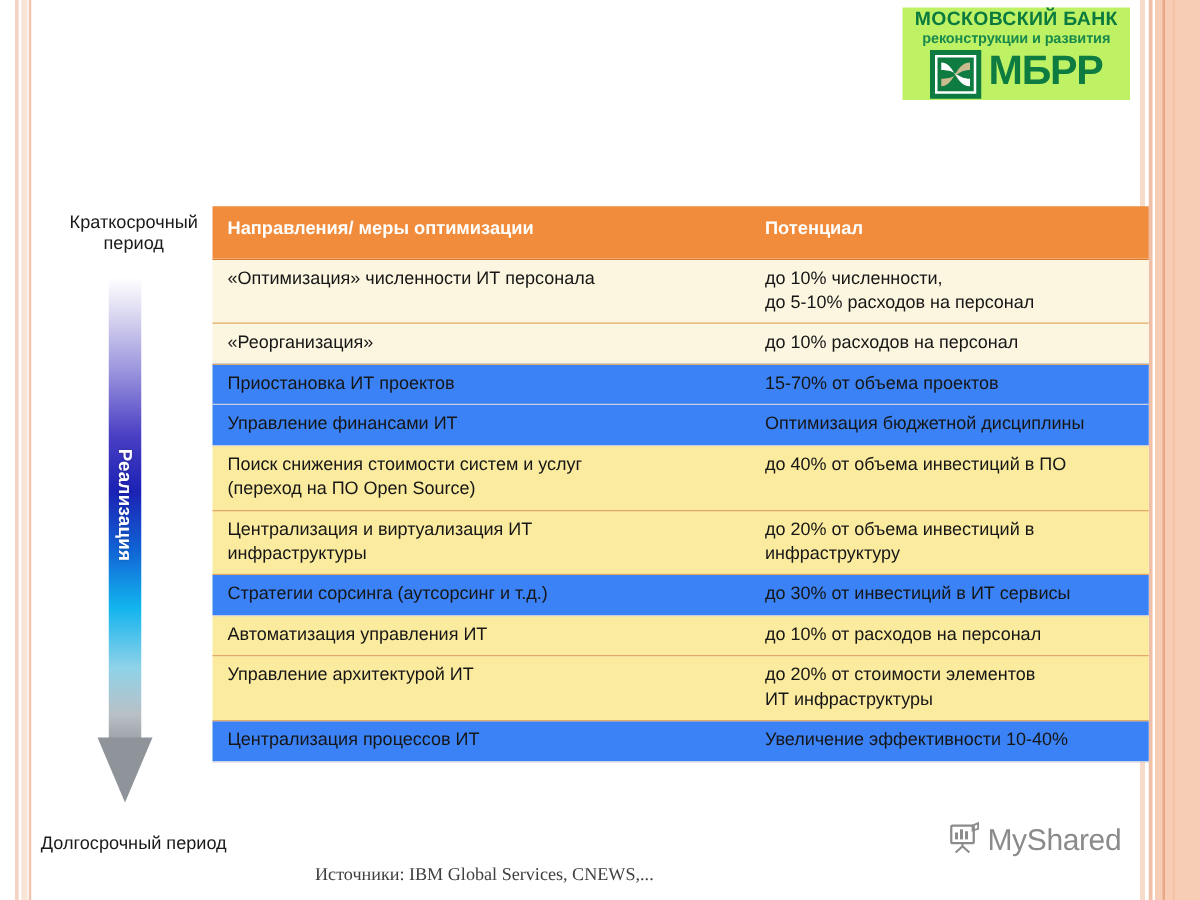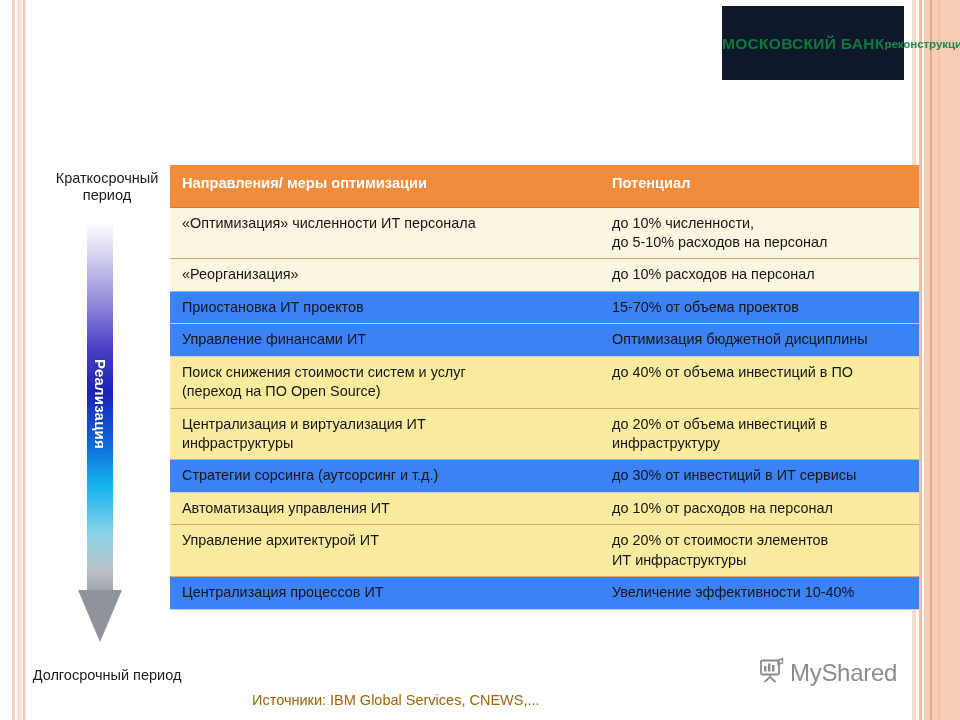--- a/index.html
+++ b/index.html
@@ -36,23 +36,23 @@
   .stripe-right-d { left: 930px; width: 2px;  background: #e8a887; }
   .stripe-right-e { left: 938px; width: 2px;  background: #f4c3a6; }
 
   
   .logo-box {
     position: absolute;
     left: 722px;
     top: 6px;
     width: 182px;
     height: 74px;
-    background: #0f172a;
+    background: #bef264;
     display: flex;
-    flex-direction: row;
+    flex-direction: column;
     align-items: center;
     justify-content: flex-start;
     padding-top: 2px;
     box-sizing: border-box;
   }
   .logo-line1 {
     font-size: 15.5px;
     font-weight: bold;
     color: #0a7a3f;
     letter-spacing: 0.3px;
@@ -211,23 +211,23 @@
   tr.r-blue  td { background: #3b82f6; border-bottom: 1px solid #c7cfdf; }
   tr.r-yellow td { background: #fbeb9e; }
 
   .cell-line { display: block; }
 
   
   .sources {
     position: absolute;
     left: 252px;
     top: 692px;
-    font-family: Liberation Sans, sans-serif;
+    font-family: Liberation Serif, serif;
     font-size: 14.5px;
-    color: #a16207;
+    color: #404040;
     white-space: nowrap;
   }
 
   
   .watermark {
     position: absolute;
     left: 758px;
     top: 657px;
     display: flex;
     align-items: center;

